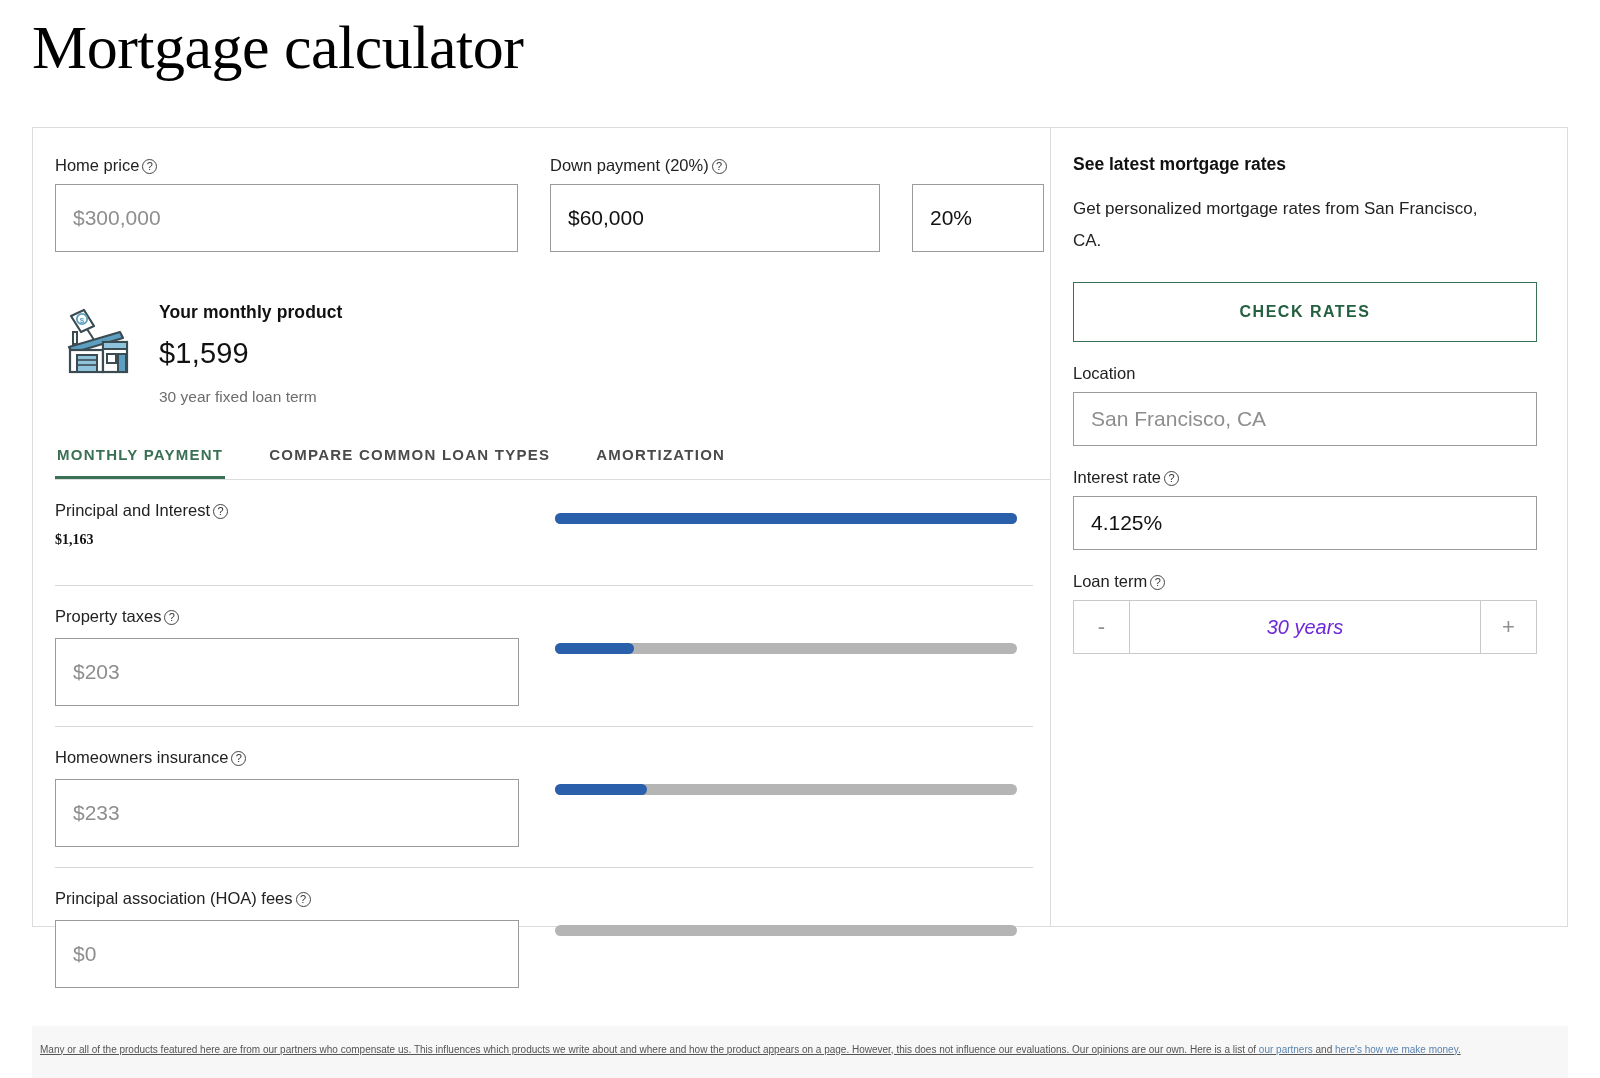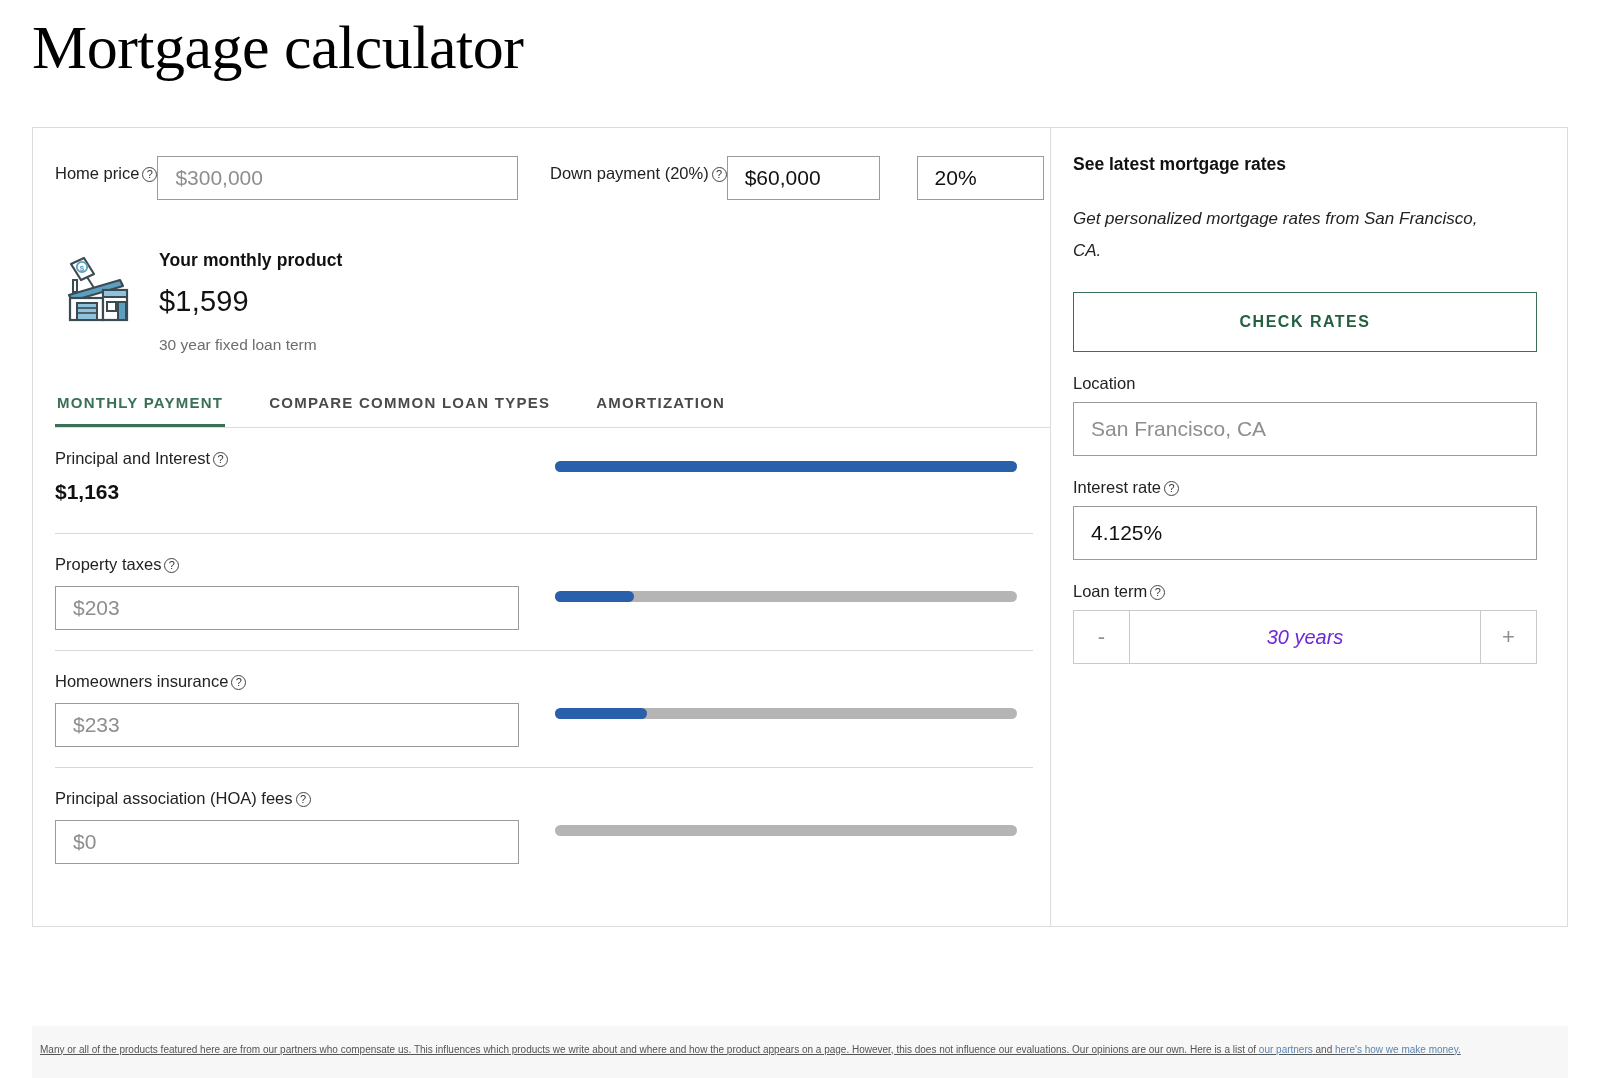--- a/index.html
+++ b/index.html
@@ -39,21 +39,21 @@
 
   .calc-side {
     flex: 1;
     border-left: 1px solid #dcdcdc;
     padding: 26px 30px 0 22px;
   }
 
   
   .top-row { display: flex; align-items: flex-end; gap: 0; }
 
-  .field-block { display: flex; flex-direction: row; }
+  .field-block { display: flex; flex-direction: column; }
   .field-block.home { width: 463px; }
   .field-block.down { width: 330px; margin-left: 32px; }
   .field-block.pct  { width: 132px; margin-left: 32px; }
 
   .field-label {
     font-size: 16.5px;
     color: #222;
     margin-bottom: 9px;
     display: flex;
     align-items: center;
@@ -72,21 +72,21 @@
     font-size: 11px;
     line-height: 1;
     color: #333;
     font-family: "Liberation Sans", sans-serif;
     position: relative;
     top: 1px;
   }
   .help-icon span { position: relative; top: -0.5px; }
 
   .text-input {
-    height: 44px;
+    height: 68px;
     border: 1px solid #9b9b9b;
     font-size: 21px;
     font-family: "Liberation Sans", sans-serif;
     padding: 0 17px;
     color: #111;
     background: #fff;
     width: 100%;
     border-radius: 0;
   }
   .text-input::placeholder { color: #8e8e8e; }
@@ -155,23 +155,24 @@
   .cost-left { width: 500px; flex: 0 0 500px; }
   .cost-label {
     font-size: 16.5px;
     color: #222;
     display: flex;
     align-items: center;
     gap: 3px;
     margin-bottom: 12px;
   }
   .cost-value {
-    font-size: 21px;
+    font-size: 14px;
     font-weight: bold;
     color: #111;
+    font-family: Liberation Serif, serif;
   }
 
   .cost-right {
     flex: 1;
     display: flex;
     align-items: center;
     padding-top: 36px;
   }
 
   .slider-track {
@@ -190,23 +191,22 @@
   
   .side-title {
     font-size: 17.5px;
     font-weight: bold;
     color: #111;
   }
   .side-desc {
     font-size: 17px;
     color: #222;
     line-height: 1.85;
-    margin-top: 28px;
+    margin-top: 18px;
     max-width: 420px;
-    font-style: italic;
   }
   .check-rates-btn {
     margin-top: 26px;
     width: 100%;
     height: 60px;
     border: 1.5px solid #3a7055;
     background: #fff;
     color: #246040;
     font-size: 16px;
     font-weight: bold;

